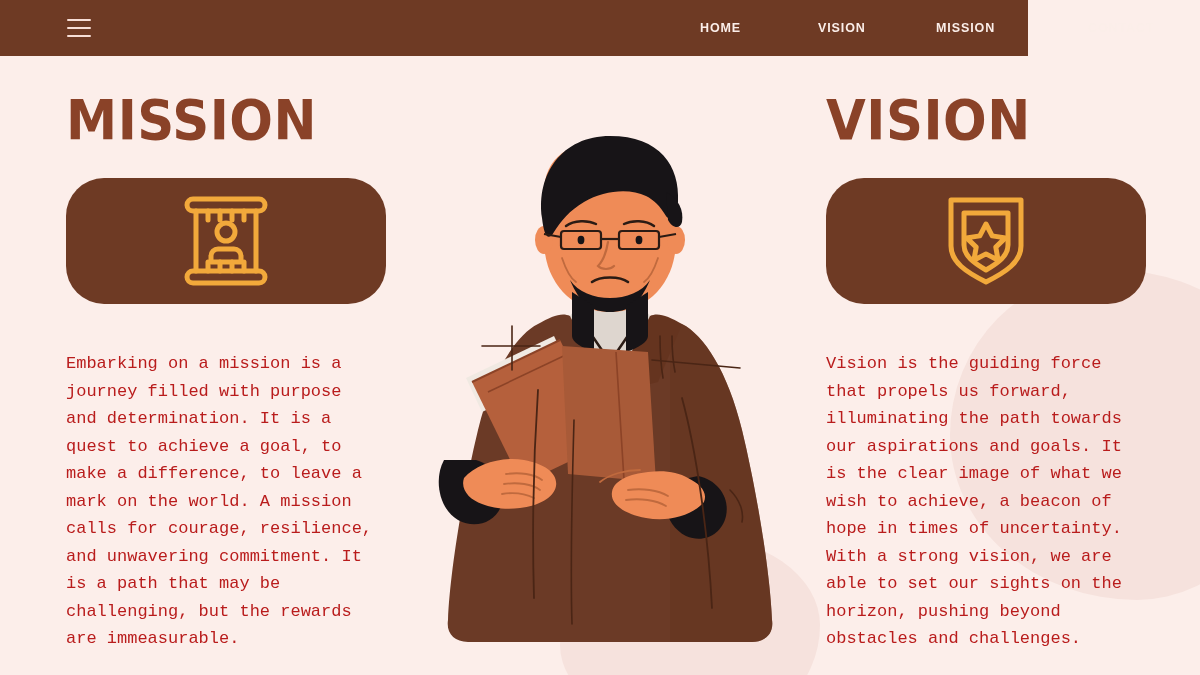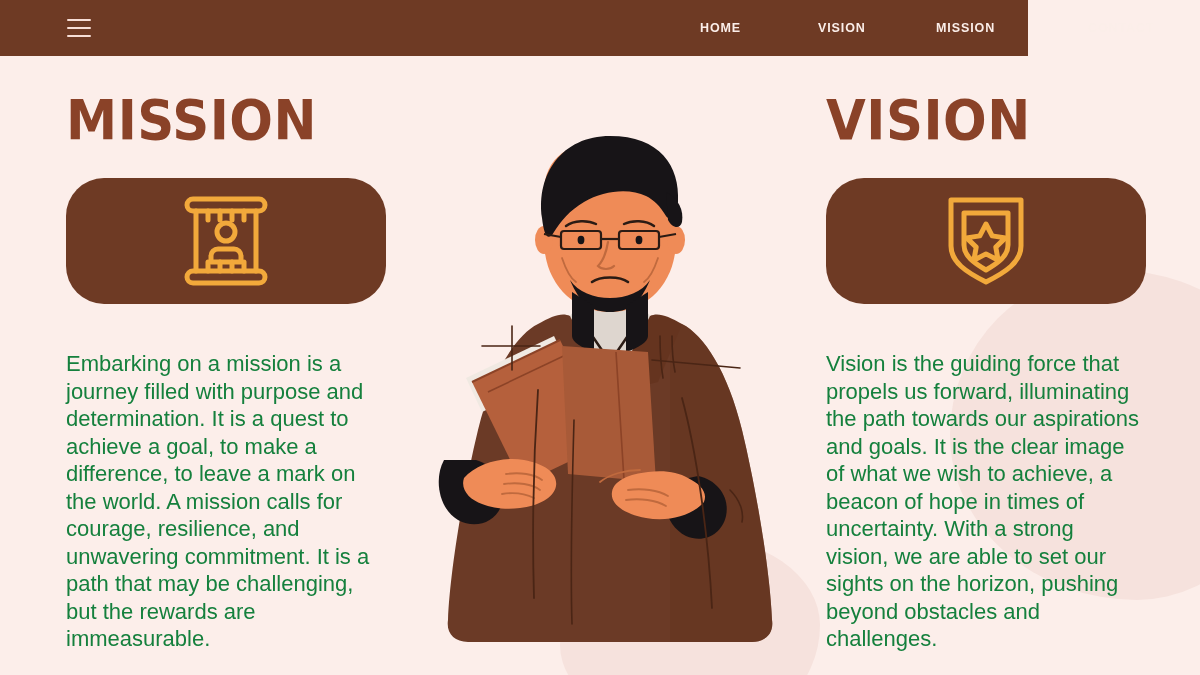--- a/index.html
+++ b/index.html
@@ -129,26 +129,26 @@
     background: #6e3a24;
     border-radius: 38px;
     display: flex;
     align-items: center;
     justify-content: center;
     margin-bottom: 46px;
   }
   .icon-card svg { display: block; }
 
   .body-text {
-    font-size: 22px;
+    font-size: 17px;
     line-height: 27.5px;
-    color: #15803d;
+    color: #b91c1c;
     margin: 0;
     width: 316px;
-    font-family: Liberation Sans, sans-serif;
+    font-family: Liberation Mono, monospace;
   }
 
   
   .illustration {
     position: absolute;
     left: 420px;
     top: 130px;
     width: 380px;
     height: 520px;
     z-index: 8;

